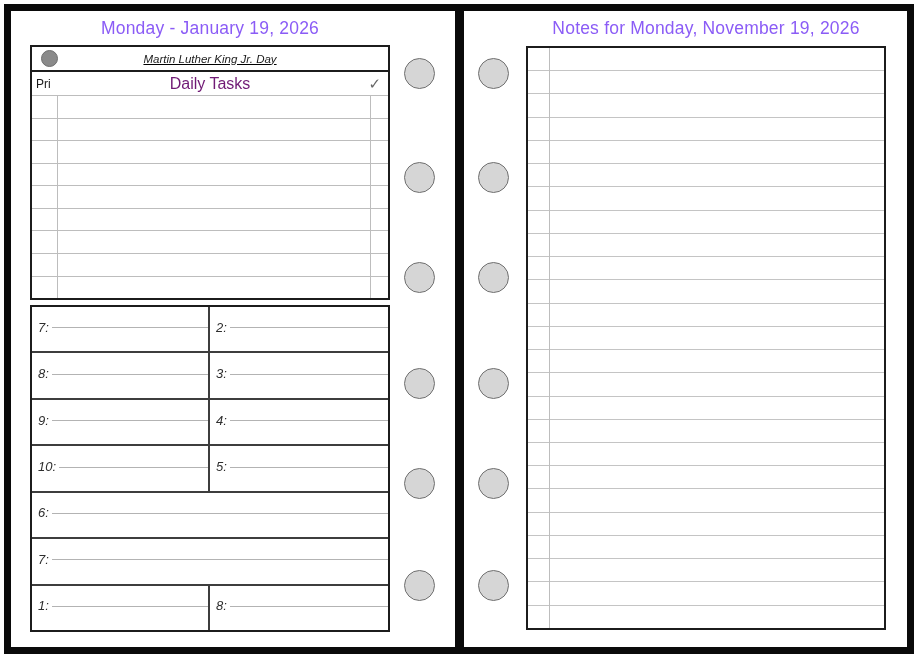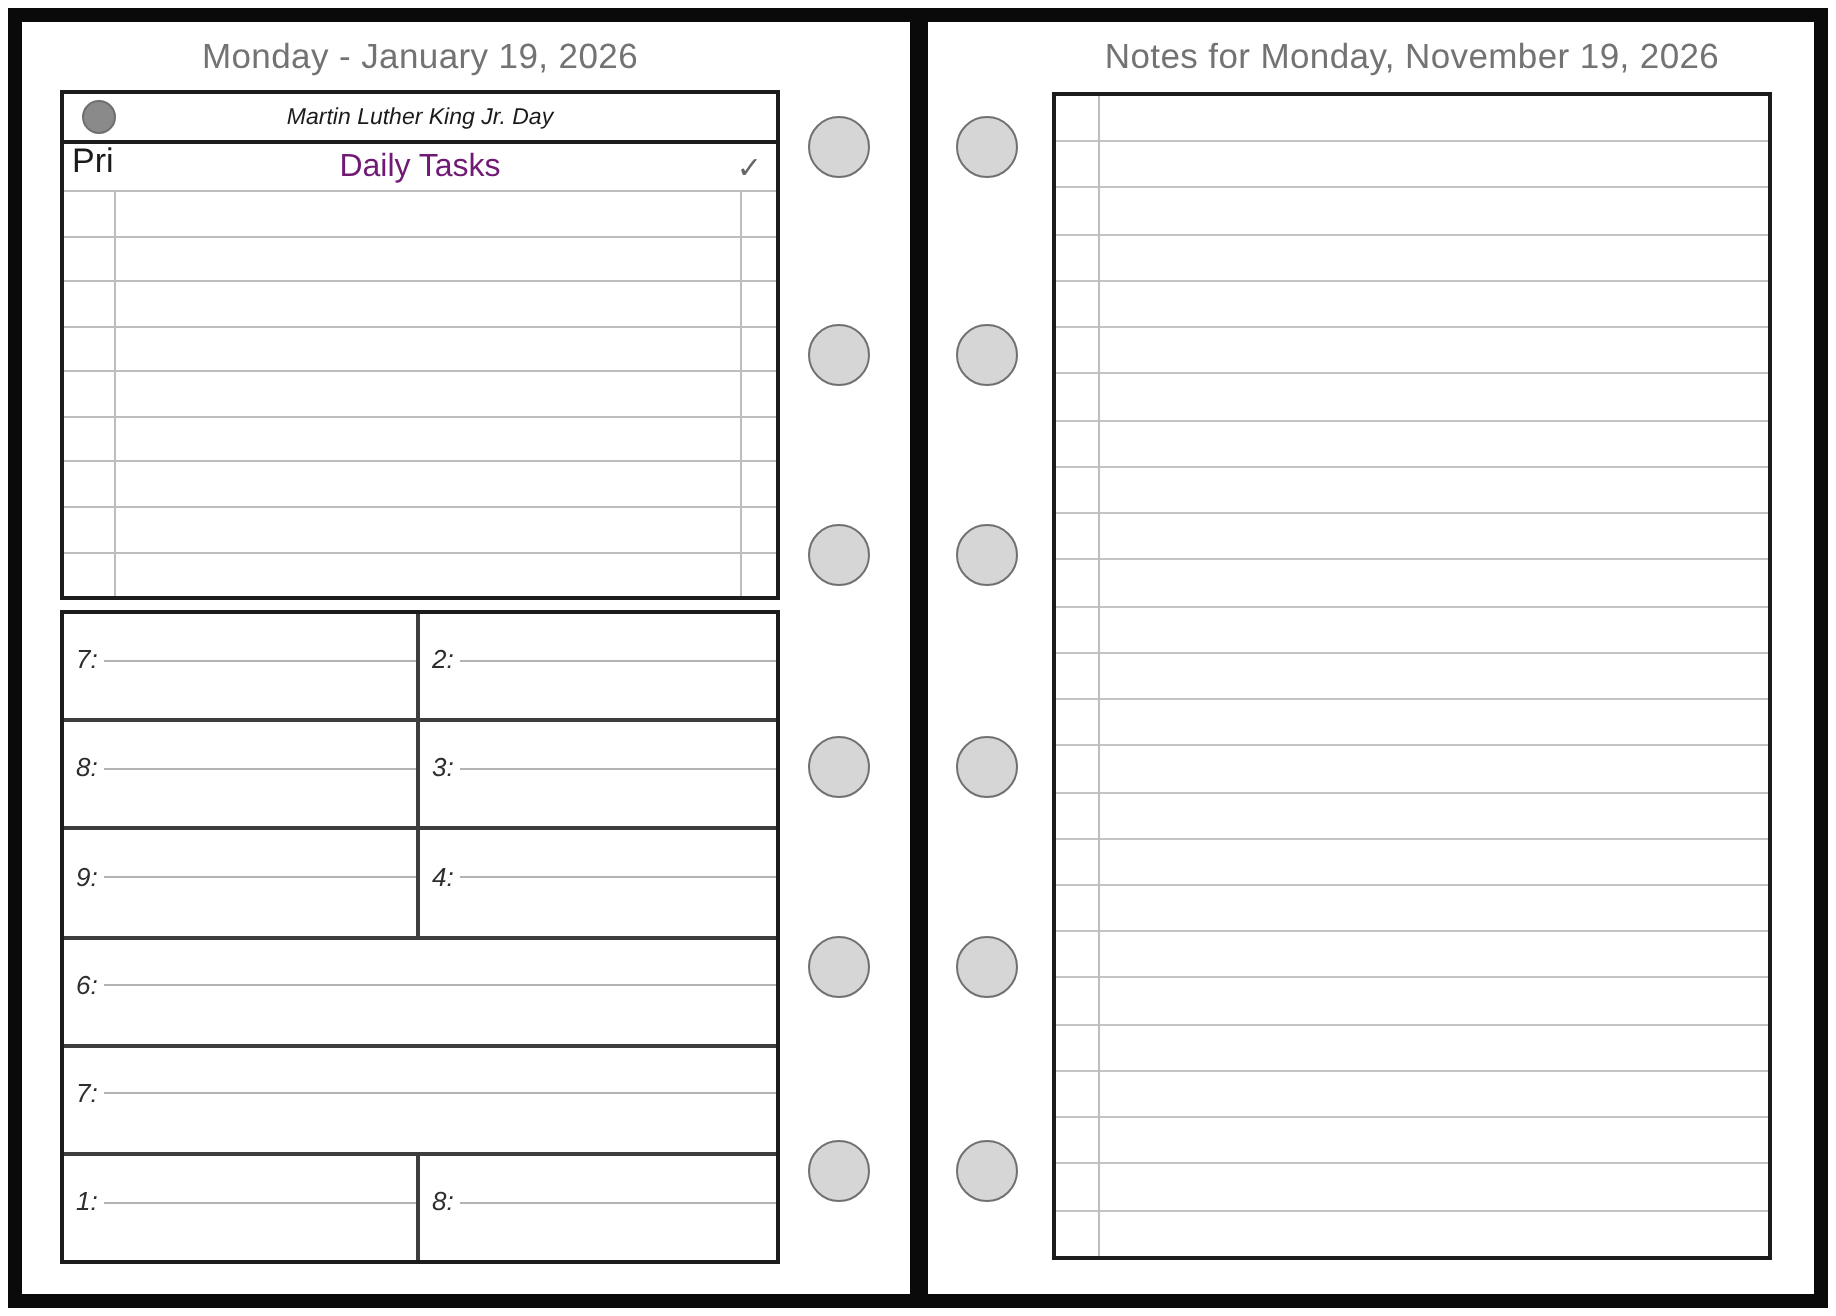--- a/index.html
+++ b/index.html
@@ -17,48 +17,48 @@
     border: 7px solid #0a0a0a;
     background: #ffffff;
   }
   
   .spine {
     position: absolute; left: 455px; top: 11px; width: 9px; height: 636px;
     background: #0a0a0a;
   }
   .page-title {
     position: absolute; top: 18px; width: 360px;
-    text-align: center; font-size: 17.5px; color: #737373; letter-spacing: 0.2px;
+    text-align: center; font-size: 17.5px; color: #8b5cf6; letter-spacing: 0.2px;
     white-space: nowrap;
   }
   #left-title  { left: 30px; }
   #right-title { left: 526px; }
 
   
   .tasks-box {
     position: absolute; left: 30px; top: 45px; width: 360px; height: 255px;
     border: 2px solid #1c1c1c; background: #fff;
     display: flex; flex-direction: column;
   }
   .holiday-row {
     position: relative; height: 25px; flex: 0 0 25px;
     border-bottom: 2px solid #1c1c1c;
-    display: flex; align-items: center; justify-content: center;
+    display: flex; align-items: center; justify-content: center; text-decoration: underline;
   }
   .holiday-text { font-size: 11.5px; font-style: italic; color: #1a1a1a; }
   .moon-icon {
     position: absolute; left: 9px; top: 3px; width: 17px; height: 17px;
     border-radius: 50%; background: #8a8a8a; border: 1px solid #6f6f6f;
   }
   .tasks-header {
     position: relative; height: 24px; flex: 0 0 24px;
     border-bottom: 1px solid #bdbdbd;
   }
   .pri-label {
-    position: absolute; left: 4px; bottom: 4px; font-size: 17px; color: #1a1a1a;
+    position: absolute; left: 4px; bottom: 4px; font-size: 12px; color: #1a1a1a;
   }
   .tasks-title {
     position: absolute; left: 0; right: 0; bottom: 2px;
     text-align: center; font-size: 16px; color: #701a75;
   }
   .check-glyph {
     position: absolute; right: 7px; bottom: 2px; font-size: 15px; color: #666;
   }
   .task-grid {
     position: relative; flex: 1 1 auto;
@@ -179,20 +179,34 @@
       <div class="sched-row">
         <div class="sched-cell left">
           <div class="cell-inner">
             <span class="time-label">9:</span>
             <span class="write-line"></span>
           </div>
         </div>
         <div class="sched-cell right">
           <div class="cell-inner">
             <span class="time-label">4:</span>
+            <span class="write-line"></span>
+          </div>
+        </div>
+      </div>
+      <div class="sched-row">
+        <div class="sched-cell left">
+          <div class="cell-inner">
+            <span class="time-label">10:</span>
+            <span class="write-line"></span>
+          </div>
+        </div>
+        <div class="sched-cell right">
+          <div class="cell-inner">
+            <span class="time-label">5:</span>
             <span class="write-line"></span>
           </div>
         </div>
       </div>
       <div class="sched-row">
         <div class="sched-cell right">
           <div class="cell-inner">
             <span class="time-label">6:</span>
             <span class="write-line"></span>
           </div>

